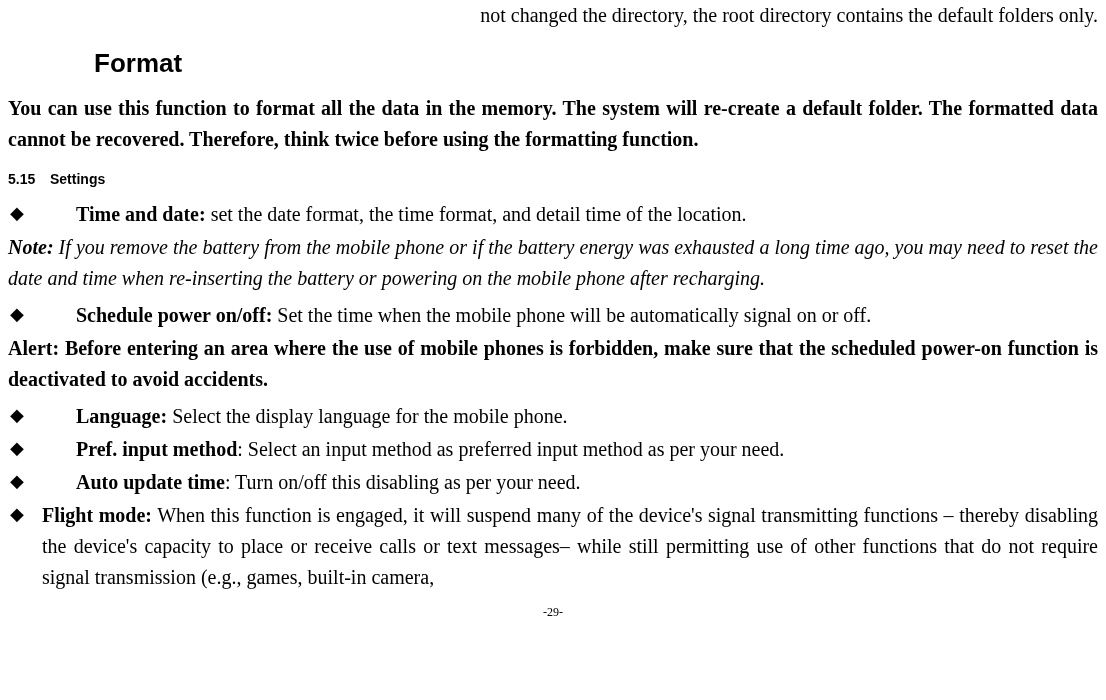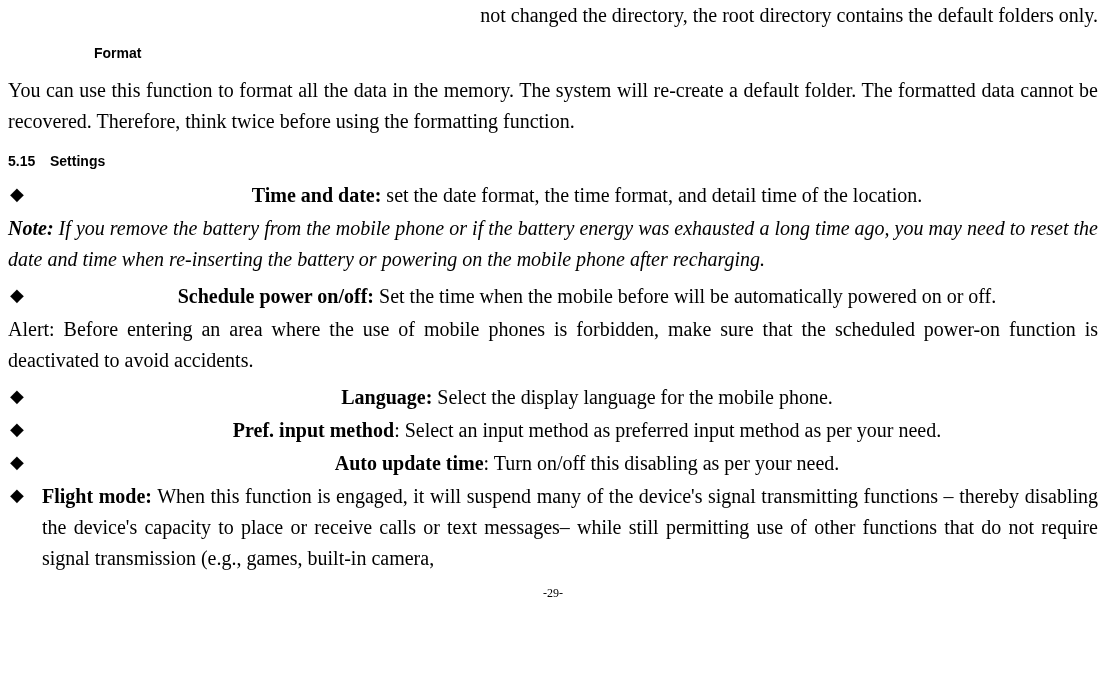--- a/index.html
+++ b/index.html
@@ -18,29 +18,30 @@
       padding: 0 8px;
       overflow: hidden;
     }
     .content {
       width: 100%;
     }
     .p-justify {
       text-align: justify;
       text-justify: inter-word;
       margin-bottom: 6px;
+      font-weight: bold;
     }
     .p-left {
       text-align: right;
       margin-bottom: 6px;
     }
     .h3 {
       font-family: Arial, Helvetica, sans-serif;
       font-weight: bold;
-      font-size: 14px;
+      font-size: 26px;
       margin: 12px 0 10px 0;
     }
     .h3-indent {
       padding-left: 86px;
     }
     .h4-num {
       font-family: Arial, Helvetica, sans-serif;
       font-weight: bold;
       font-size: 14px;
       margin: 14px 0 8px 0;
@@ -62,21 +63,21 @@
       font-size: 18px;
       line-height: 1.6;
     }
     .bullet-text {
       flex: 1;
       text-align: justify;
       text-justify: inter-word;
     }
     .bullet-text-left {
       flex: 1;
-      text-align: center;
+      text-align: left;
       margin-left: 34px;
     }
     .bold {
       font-weight: bold;
     }
     .italic {
       font-style: italic;
     }
     .note-label {
       font-weight: bold;
@@ -117,21 +118,21 @@
     </div>
   </div>
 
   <p class="note-body">
     <span class="note-label">Note:</span><span class="italic"> If you remove the battery from the mobile phone or if the battery energy was exhausted a long time ago, you may need to reset the date and time when re-inserting the battery or powering on the mobile phone after recharging.</span>
   </p>
 
   <div class="bullet-row">
     <div class="bullet-mark">◆</div>
     <div class="bullet-text-left">
-      <span class="bold">Schedule power on/off:</span><span> Set the time when the mobile before will be automatically powered on or off.</span>
+      <span class="bold">Schedule power on/off:</span><span> Set the time when the mobile phone will be automatically signal on or off.</span>
     </div>
   </div>
 
   <p class="p-justify">Alert: Before entering an area where the use of mobile phones is forbidden, make sure that the scheduled power-on function is deactivated to avoid accidents.</p>
 
   <div class="bullet-row">
     <div class="bullet-mark">◆</div>
     <div class="bullet-text-left">
       <span class="bold">Language:</span><span> Select the display language for the mobile phone.</span>
     </div>

